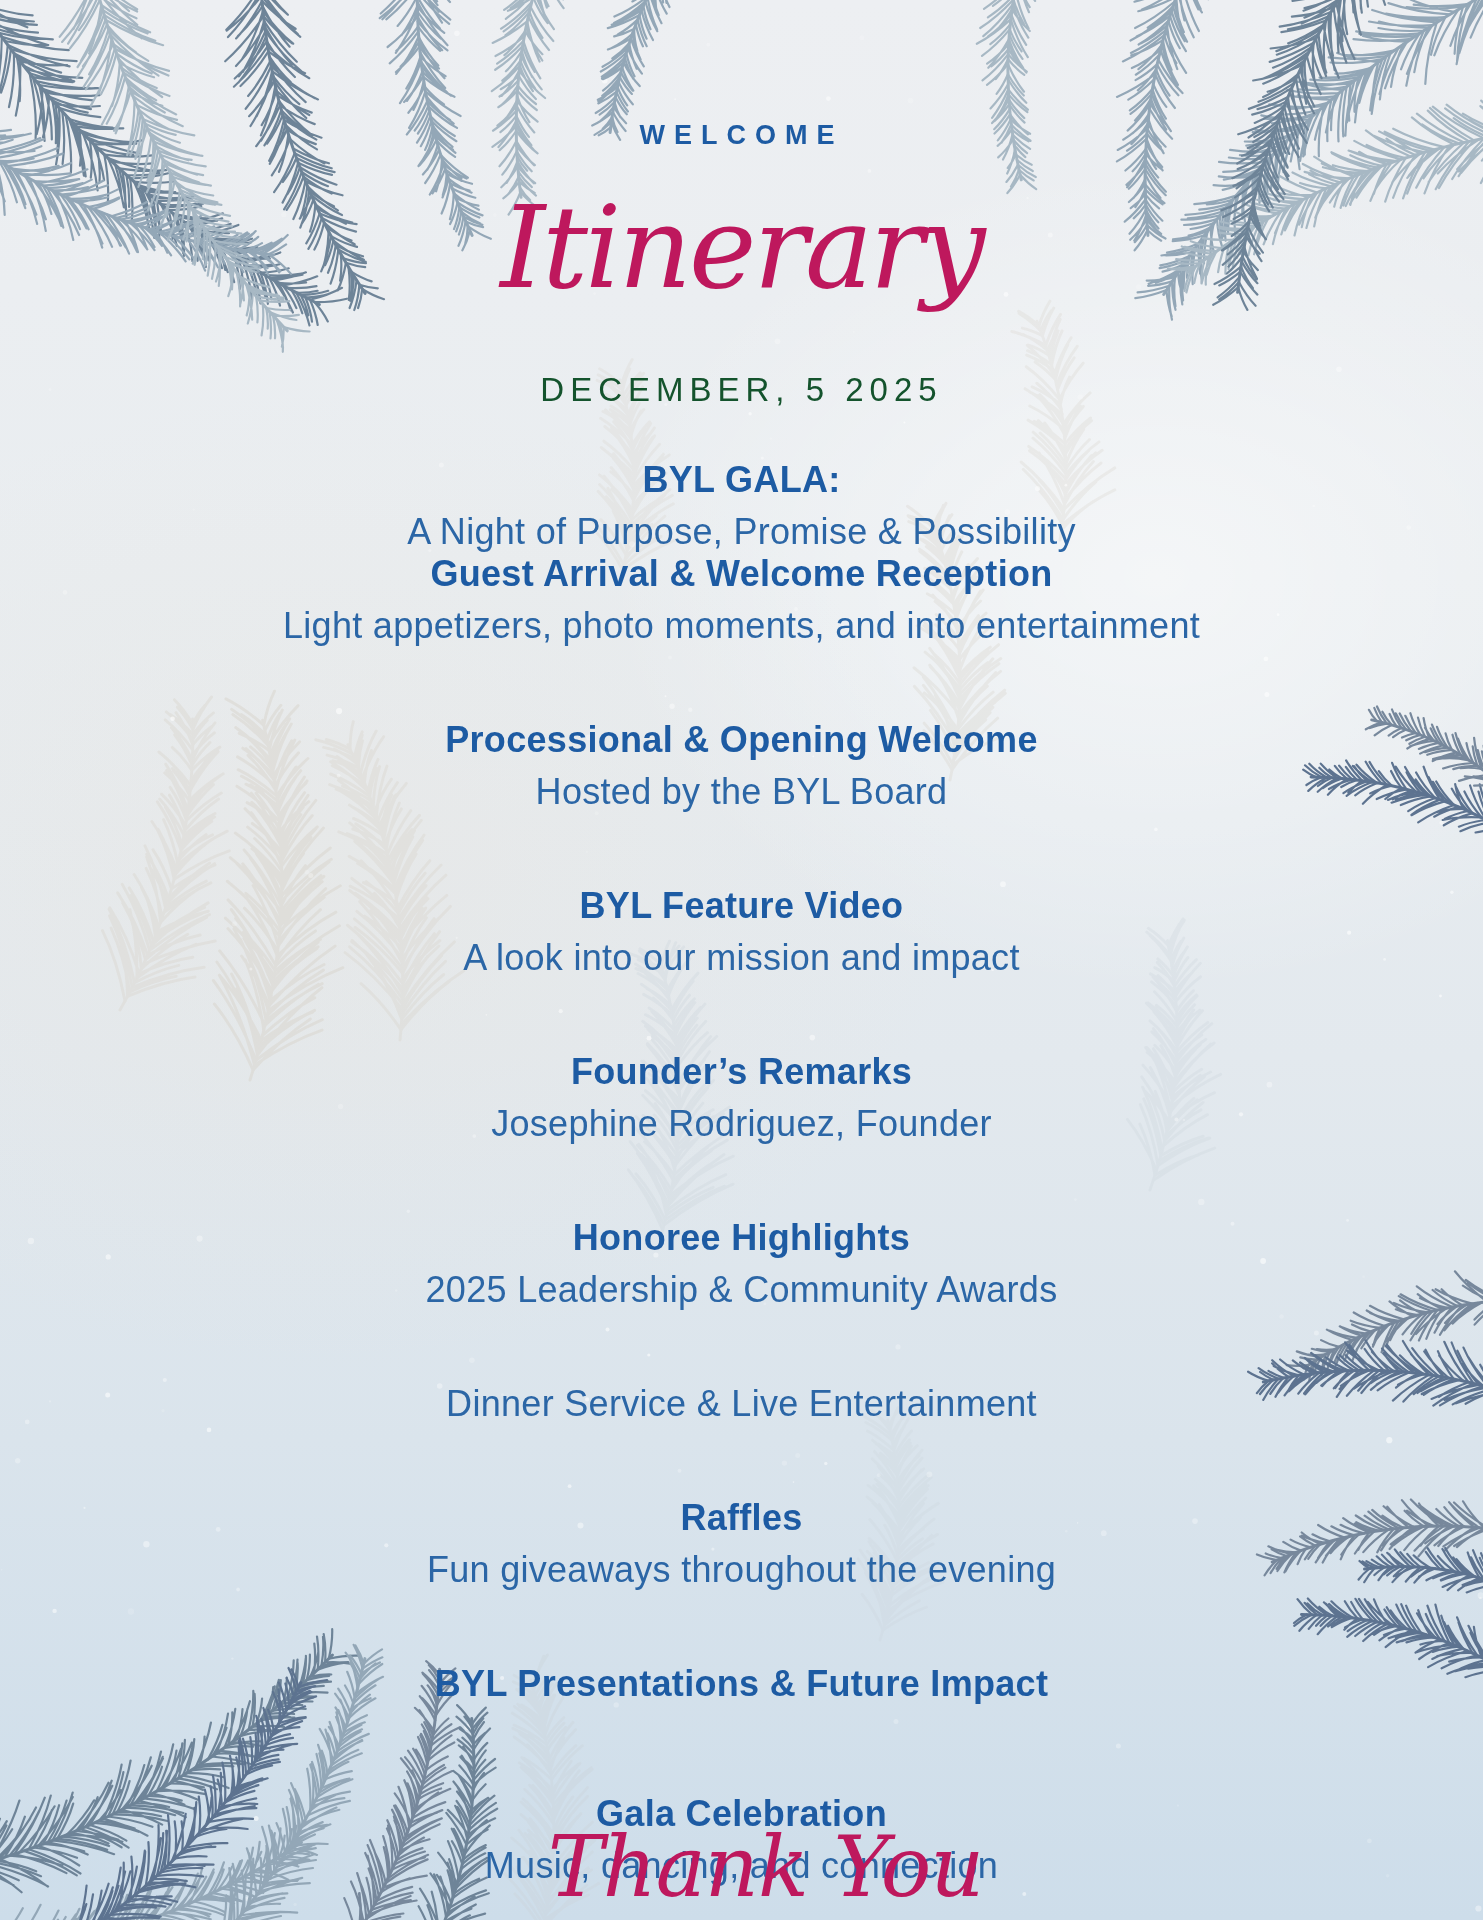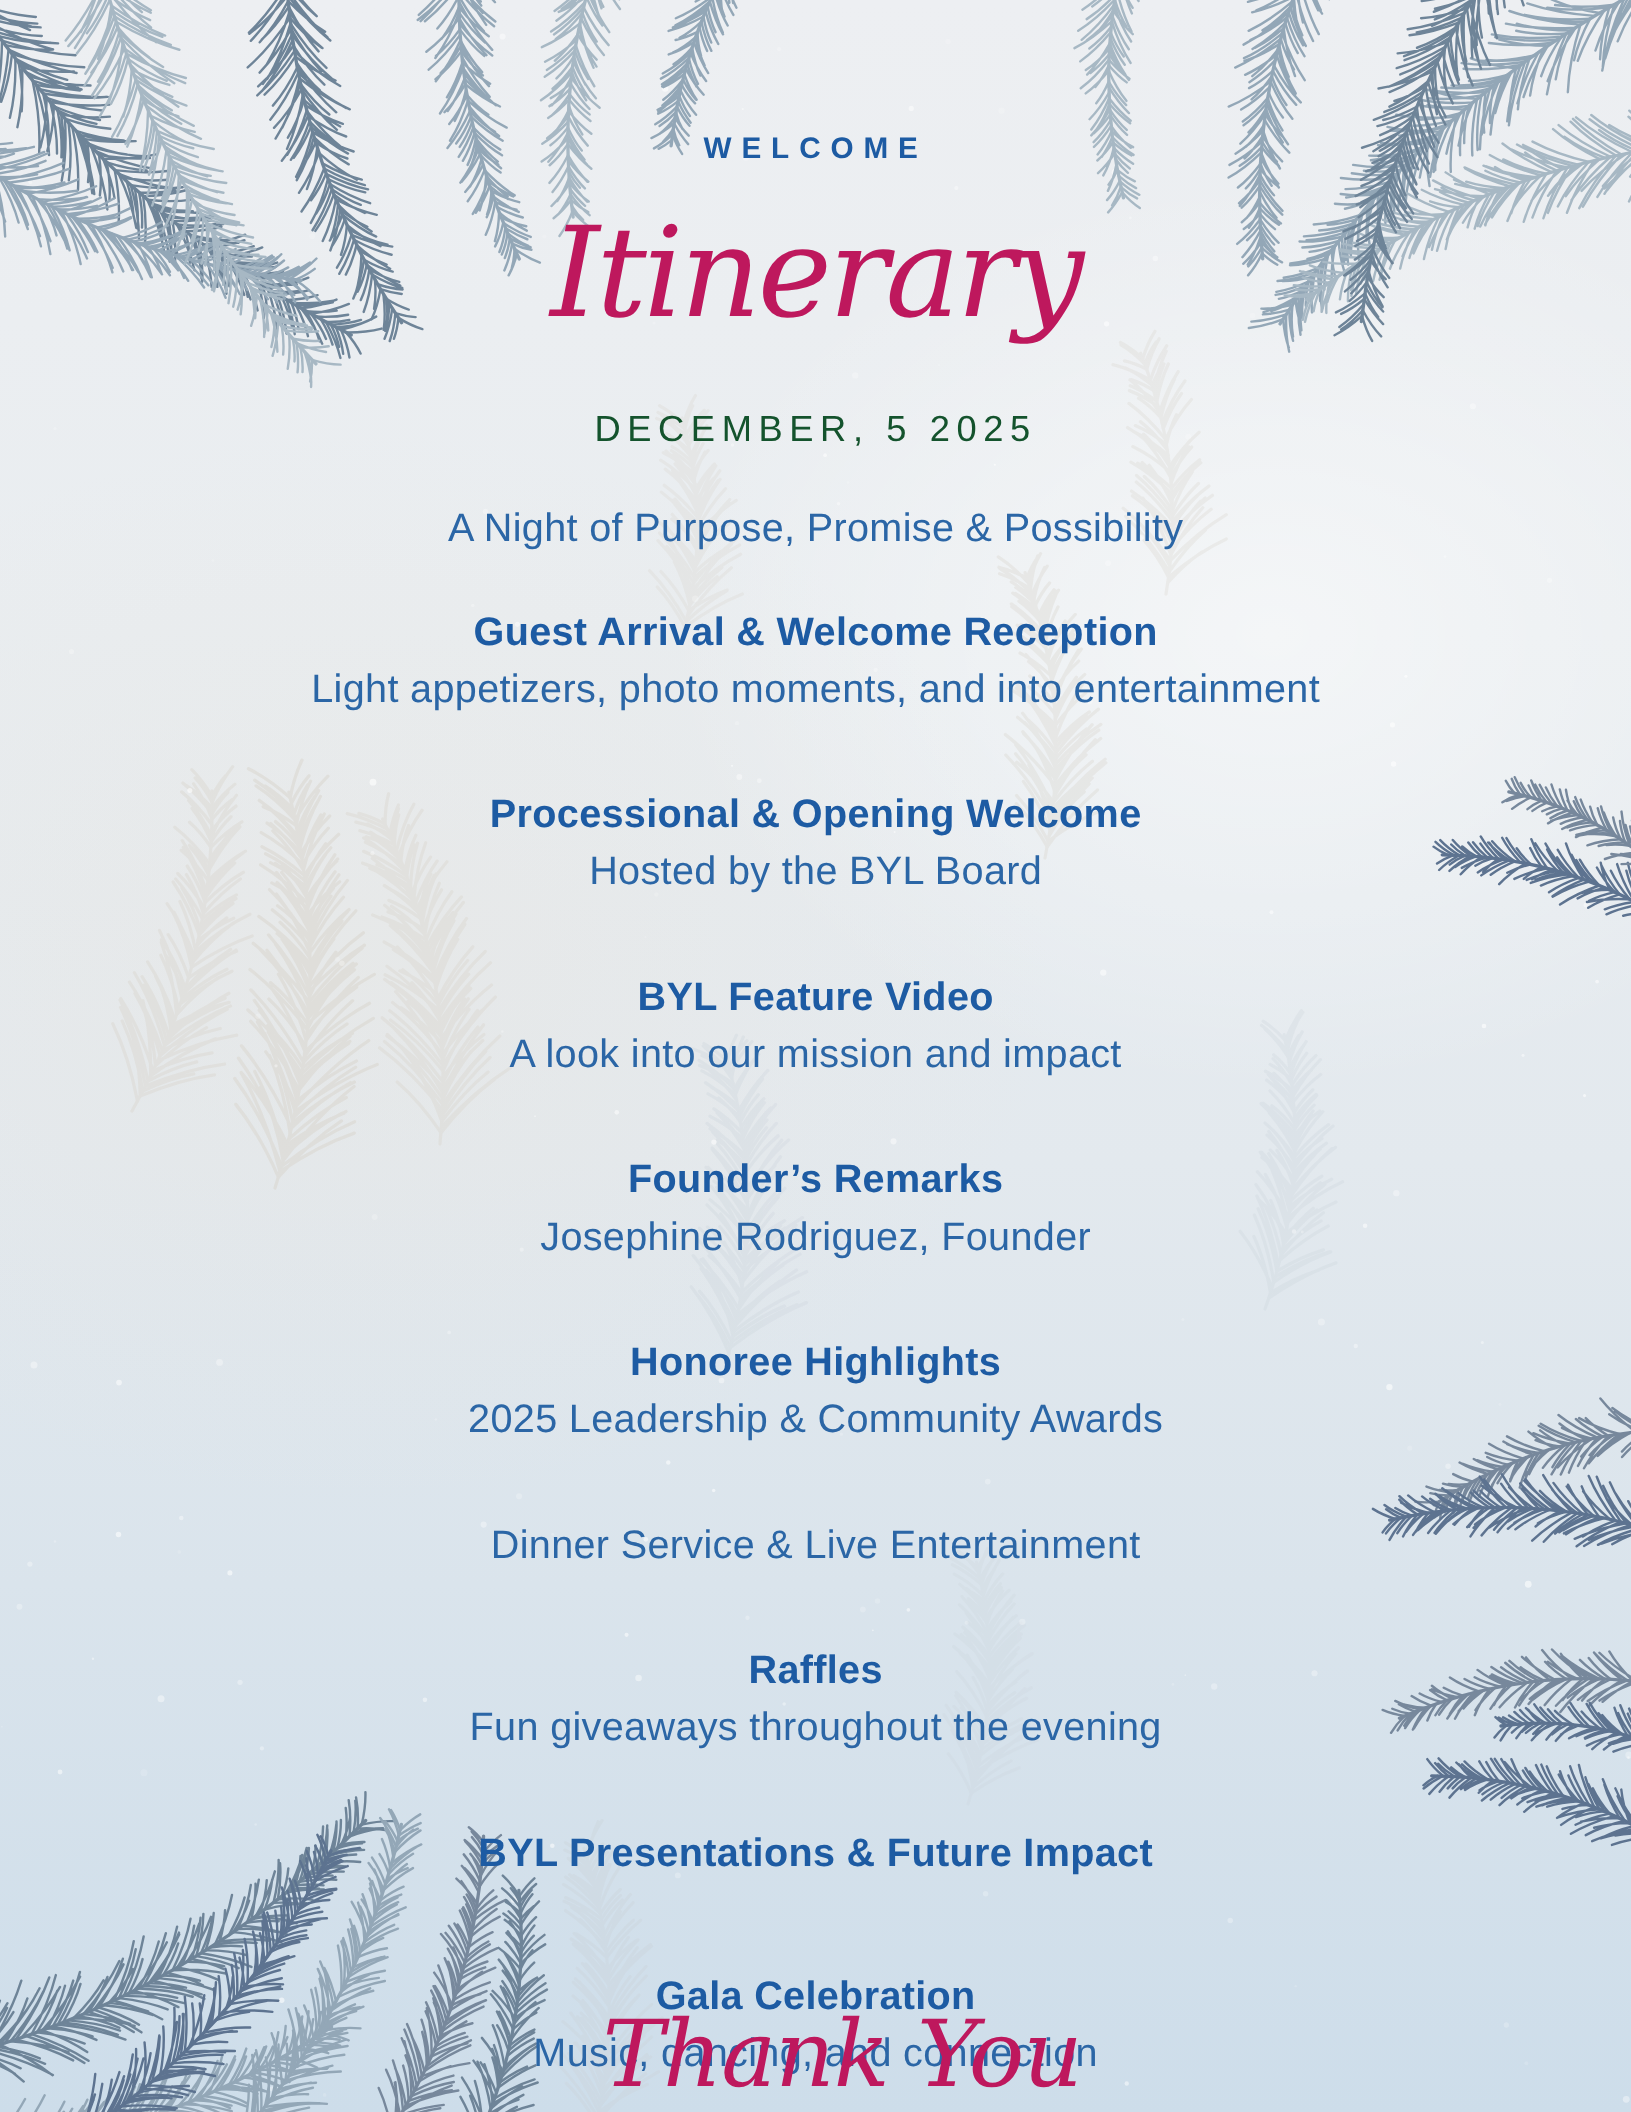--- a/index.html
+++ b/index.html
@@ -358,20 +358,21 @@
       </g>
     </g>
 </svg>
 
 <div class="text-layer">
   <div class="centered eyebrow">WELCOME</div>
   <div class="centered script title-script">Itinerary</div>
   <div class="centered date">DECEMBER, 5 2025</div>
 
   <div class="centered gala">
+    <p class="heading">BYL GALA:</p>
     <p class="detail">A Night of Purpose, Promise &amp; Possibility</p>
   </div>
 
   <div class="agenda">
   <div class="agenda-item">
     <p class="heading agenda-heading">Guest Arrival &amp; Welcome Reception</p>
     <p class="detail agenda-detail">Light appetizers, photo moments, and into entertainment</p>
   </div>
 
   <div class="agenda-item">

